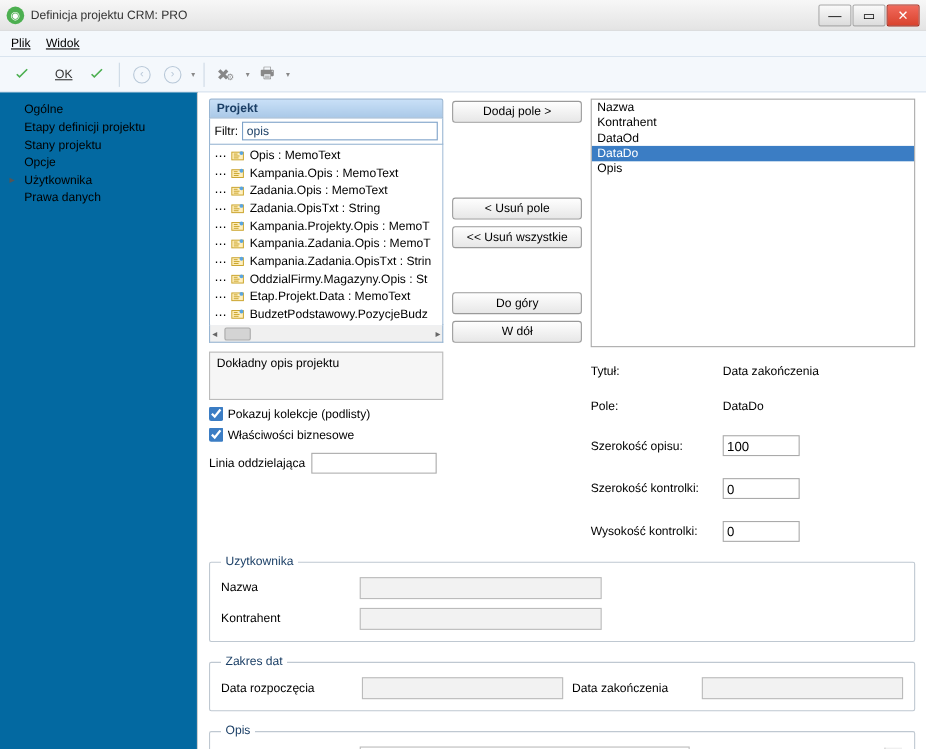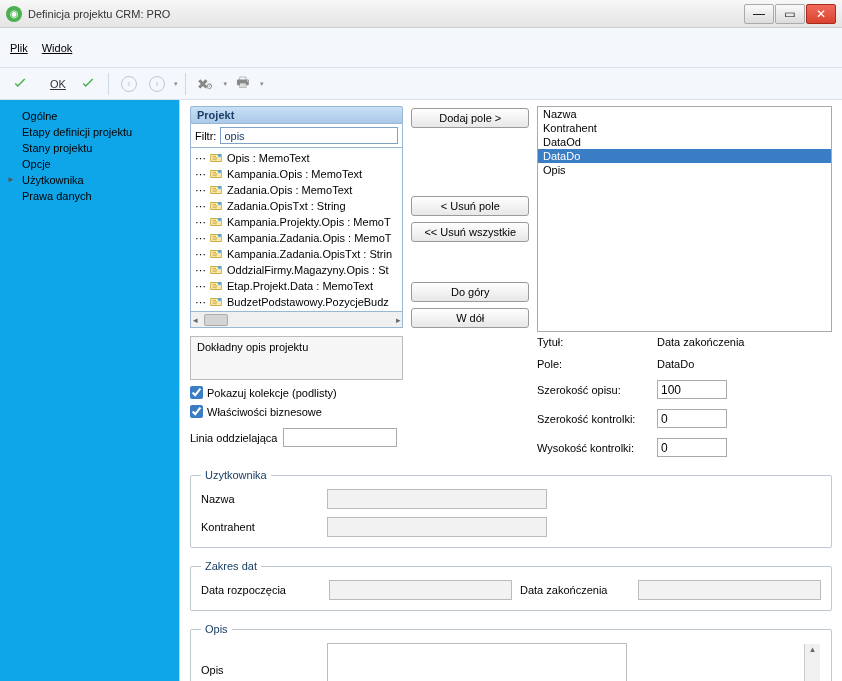--- a/index.html
+++ b/index.html
@@ -4,34 +4,34 @@
 <style>
   * { box-sizing: border-box; margin: 0; padding: 0; }
   body { font-family: Tahoma, sans-serif; font-size: 11px; background: #fff; color: #000; width: 842px; height: 681px; overflow: hidden; }
   .titlebar { height: 28px; background: linear-gradient(#f7f7f7, #e4e4e4); display: flex; align-items: center; padding: 0 6px; border-bottom: 1px solid #ccc; }
   .titlebar .icon-app { width: 16px; height: 16px; background: #4CAF50; border-radius: 8px; margin-right: 6px; display: inline-flex; align-items: center; justify-content: center; font-size: 10px; color: #fff; }
   .titlebar .title { flex: 1; color: #333; }
   .winbtns { display: flex; gap: 0; }
   .winbtn { width: 30px; height: 20px; display: flex; align-items: center; justify-content: center; font-family: Arial; font-size: 12px; border-radius: 2px; }
   .winbtn.min, .winbtn.max { background: linear-gradient(#fafafa,#dcdcdc); border:1px solid #aaa; margin-left:1px;}
   .winbtn.close { background: linear-gradient(#f16a5c,#d9432e); color:#fff; border:1px solid #a82c1e; margin-left:1px;}
-  .menubar { height: 40px; display: flex; align-items: center; padding: 0 10px; gap: 14px; background: #f4f8fc; border-bottom: 1px solid #d6e2ee; }
+  .menubar { height: 24px; display: flex; align-items: center; padding: 0 10px; gap: 14px; background: #f4f8fc; border-bottom: 1px solid #d6e2ee; }
   .menubar span { cursor: default; }
   .menubar .u { text-decoration: underline; }
   .toolbar { height: 32px; display: flex; align-items: center; padding: 0 8px; gap: 4px; background: #f4f8fc; border-bottom: 1px solid #d6e2ee; }
   .tbtn { width: 24px; height: 24px; display: inline-flex; align-items:center; justify-content:center; border-radius:3px; }
   .tsep { width: 1px; height: 22px; background: #cdd9e5; margin: 0 4px; }
   .check-green svg { width: 18px; height: 18px; }
   .oklabel { color: #333; margin-left: 14px; padding-right:6px; text-decoration: underline; }
   .arrow-circle { width:16px; height:16px; border:1.5px solid #b8c8d8; border-radius:50%; display:inline-flex; align-items:center; justify-content:center; color:#b8c8d8; font-size:10px;}
   .tools-icon { color:#888; font-size:14px;}
   .print-icon { color:#888; font-size:14px;}
   .tdrop { font-size:7px; color:#888; margin-left:1px;}
   .main { display: flex; height: calc(681px - 28px - 24px - 32px); }
-  .sidebar { width: 180px; border-right: 1px solid #d0d0d0; padding: 8px 0 0 0; background:#0ea5e9; }
+  .sidebar { width: 180px; border-right: 1px solid #d0d0d0; padding: 8px 0 0 0; background:#0369a1; }
   .sidebar .item { padding: 2px 12px 2px 22px; position: relative; cursor: default; }
   .sidebar .item.selected::before { content: "►"; position:absolute; left: 7px; font-size: 8px; color:#555; top:3px;}
   .content { flex: 1; padding: 6px 10px 10px 10px; overflow: auto; }
   .upper { display: flex; gap: 8px; }
   .left-col { width: 218px; }
   .mid-col { width: 120px; display:flex; flex-direction:column; gap:6px; align-items:stretch; padding-top:2px;}
   .right-col { flex: 1; display:flex; flex-direction:column;}
   .panel-header { background: linear-gradient(#c9e0f7,#aac9e8); border:1px solid #99b6d3; padding: 2px 6px; font-weight:bold; color:#1b3f66; border-radius: 2px 2px 0 0;}
   .filter-row { border:1px solid #99b6d3; border-top:none; padding:3px 4px; display:flex; align-items:center; gap:4px; }
   .filter-row input { flex:1; border:1px solid #7da2c9; padding:1px 3px; font-size:11px; color:#1b3f66; background:#fff;}
@@ -47,21 +47,21 @@
   .desc-box { border:1px solid #bbb; background:#f6f6f6; height: 44px; padding: 4px 6px; margin-top: 8px; }
   .chk-row { display:flex; align-items:center; gap:4px; margin-top: 6px; }
   .chk-row input[type=checkbox]{ width:13px; height:13px; accent-color:#3b7dc4;}
   .form-row { display:flex; align-items:center; gap:6px; margin-top: 10px;}
   .form-row label { white-space: nowrap; }
   .txt { border:1px solid #aaa; background:#fff; padding:2px 3px; font-size:12px; height:19px;}
   .btn { border:1px solid #9a9a9a; background: linear-gradient(#fefefe,#e7e7e7); border-radius:3px; padding: 3px 0; text-align:center; cursor:default; font-size:11px; }
   .listbox { border:1px solid #aaa; background:#fff; flex:0 0 auto; height: 226px; overflow:auto;}
   .listbox .litem { padding: 0 5px; height: 14px; line-height:14px;}
   .listbox .litem.selected { background:#3b7dc4; color:#fff;}
-  .props { margin-top: 4px; display:grid; grid-template-columns: 120px 1fr; row-gap:10px; align-items:center;}
+  .props { margin-top: 16px; display:grid; grid-template-columns: 120px 1fr; row-gap:20px; align-items:center;}
   .props input.txt { width: 70px;}
   .props .wide { width: 175px; border:none; background:transparent; padding-left:0;}
   fieldset.group { border:1px solid #bfc8d1; border-radius:2px; margin-top:12px; padding: 8px 10px 10px 10px; }
   fieldset.group legend { color:#1b3f66; padding: 0 4px; }
   .grid2 { display:grid; grid-template-columns: 120px 1fr; row-gap:8px; column-gap:6px; align-items:center;}
   .grid4 { display:grid; grid-template-columns: 120px 1fr 110px 1fr; column-gap:8px; align-items:center;}
   .ro { border:1px solid #bbb; background:#f2f2f2; height:20px;}
   .memo-wrap { position:relative; }
   .memo { border:1px solid #bbb; background:#fff; height: 52px; width: 300px; resize:none; font-family:inherit; font-size:11px;}
   .memo-scroll { position:absolute; right:1px; top:1px; bottom:1px; width:16px; background:#f0f0f0; border-left:1px solid #ccc; display:flex; flex-direction:column; justify-content:space-between; align-items:center; font-size:9px; color:#666; }

